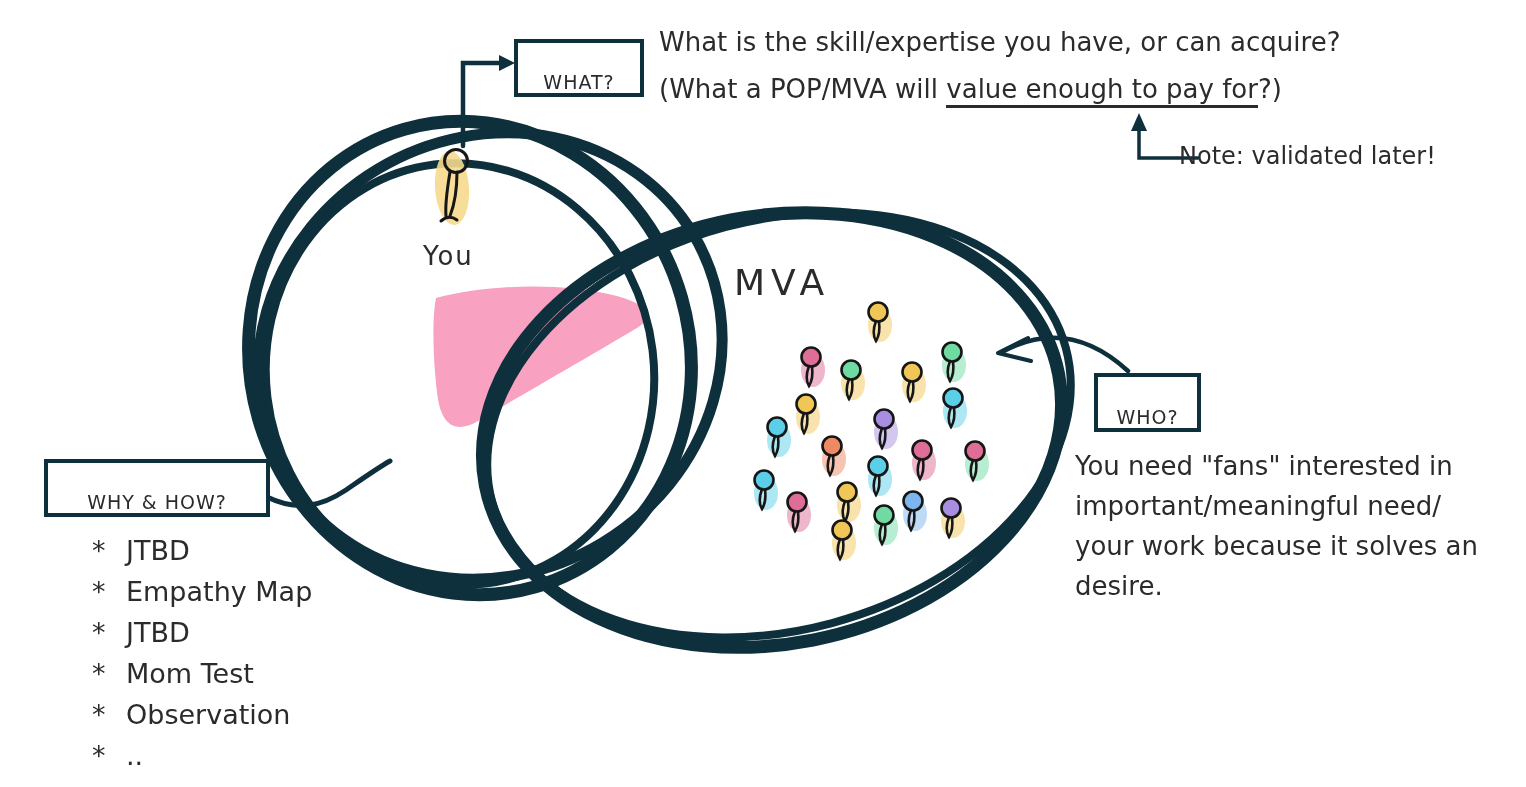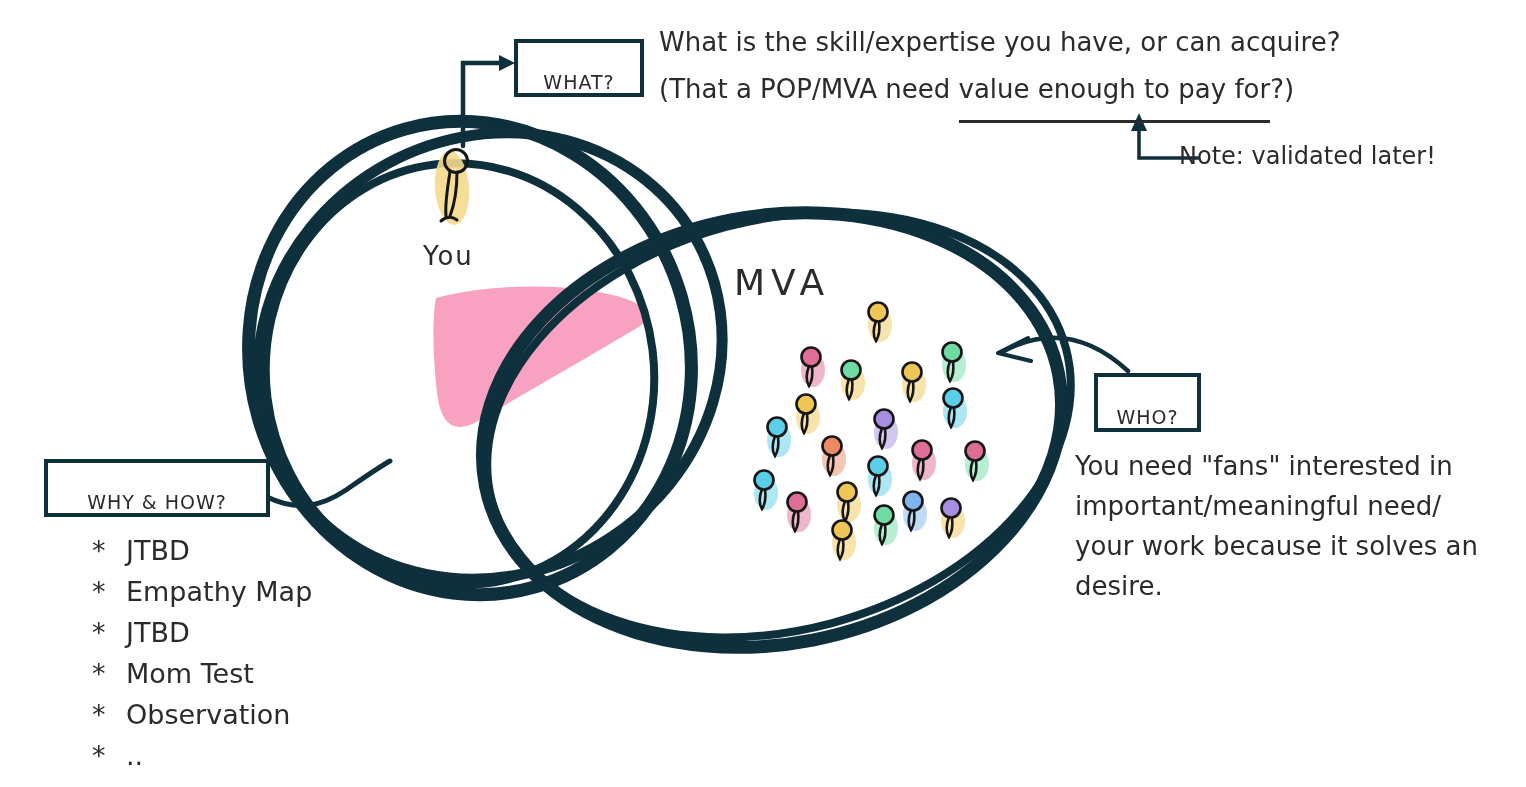--- a/index.html
+++ b/index.html
@@ -23,21 +23,21 @@
 
   .abs{position:absolute;}
   .tag-box{
     position:absolute;border:4px solid var(--ink);background:#fff;
     display:flex;align-items:flex-end;justify-content:center;
     font-size:19px;letter-spacing:1px;color:var(--text);
   }
   .hand{white-space:nowrap;color:var(--text);}
   .q1{left:659px;top:27px;font-size:26px;}
   .q2{left:659px;top:74px;font-size:26px;}
-  .q2 .u{border-bottom:3px solid var(--text);padding-bottom:16px;}
+  .q2 .u{border-bottom:3px solid var(--text);padding-bottom:1px;}
   .note-text{left:1179px;top:142px;font-size:24px;}
   .mva-label{left:734px;top:262px;font-size:36px;letter-spacing:6px;}
   .who-text{left:1075px;top:446px;font-size:26px;line-height:40px;}
   .you-label{left:423px;top:217px;font-size:26px;letter-spacing:2px;margin-top:24px;}
   .methods{left:92px;top:530px;font-size:27px;line-height:41px;}
   .methods .row{display:flex;}
   .methods .bullet{width:34px;}
 </style>
 </head>
 <body>
@@ -187,21 +187,21 @@
     </g>
 
     <path class="ink" stroke-width="5" stroke-linecap="round" d="M 267,497 C 298,512 322,506 346,490 C 362,479 376,469 390,461"></path>
   </svg>
 
   <div class="tag-box" style="left:514px;top:39px;width:122px;height:50px;">
     <span>WHAT?</span>
   </div>
   <div class="abs hand q1">What is the skill/expertise you have, or can acquire?</div>
   <div class="abs hand q2">
-    <span>(That a POP/MVA need </span><span class="u">value enough to pay for</span><span>?)</span>
+    <span>(What a POP/MVA will </span><span class="u">value enough to pay for</span><span>?)</span>
   </div>
 
   <div class="abs hand note-text">Note: validated later!</div>
 
   <div class="abs hand you-label">You</div>
 
   <div class="abs hand mva-label">MVA</div>
 
   <div class="tag-box" style="left:1094px;top:373px;width:99px;height:51px;">
     <span>WHO?</span>

